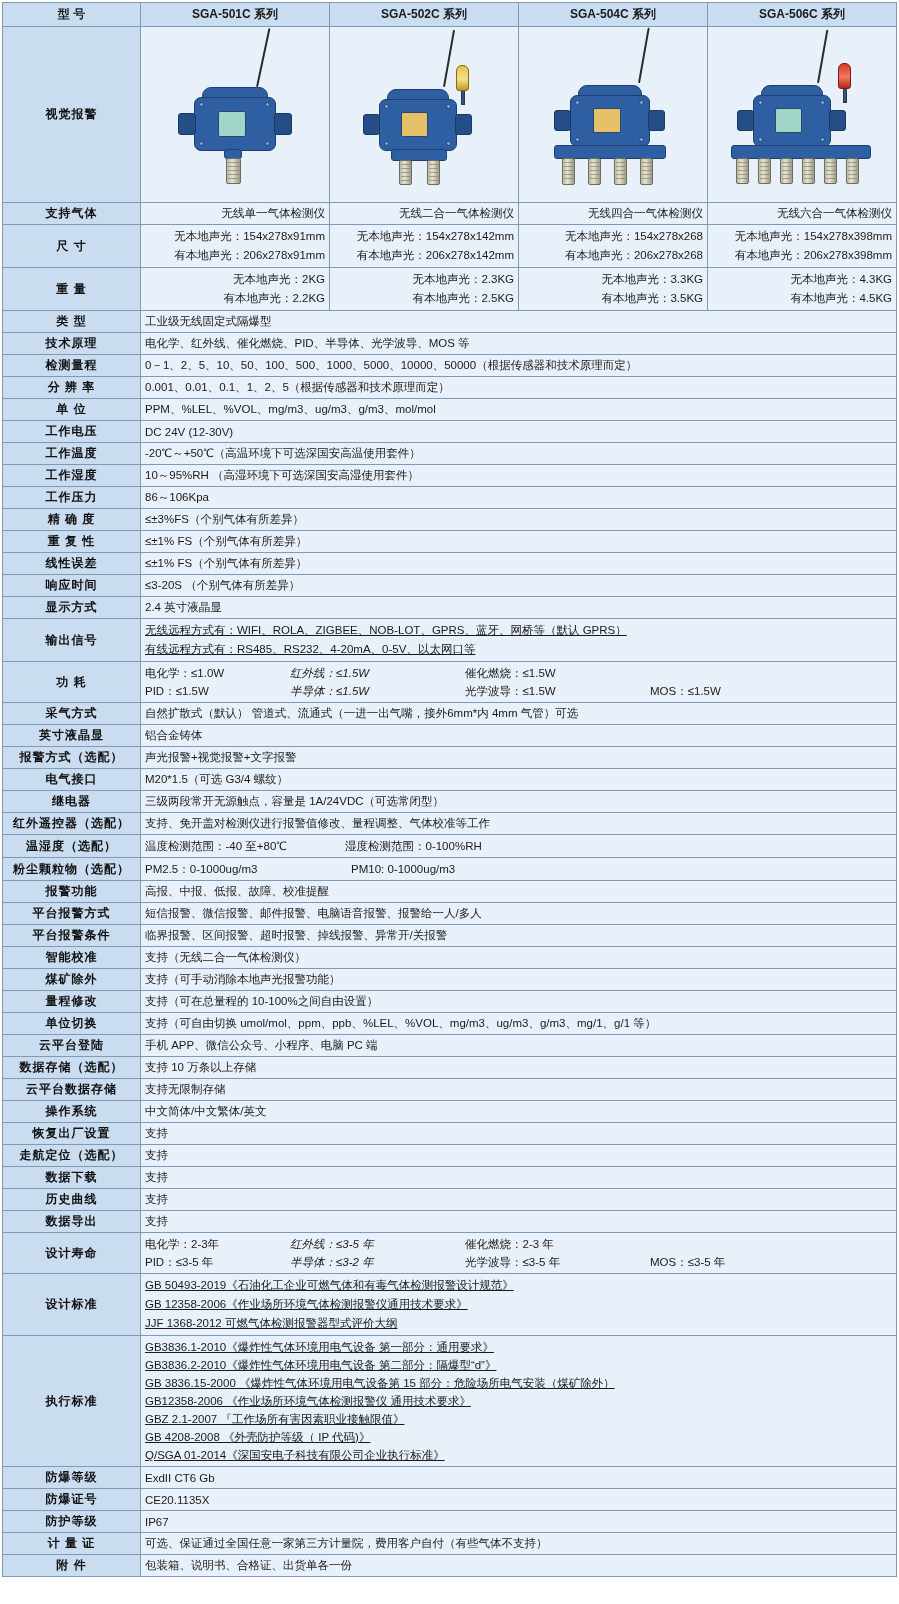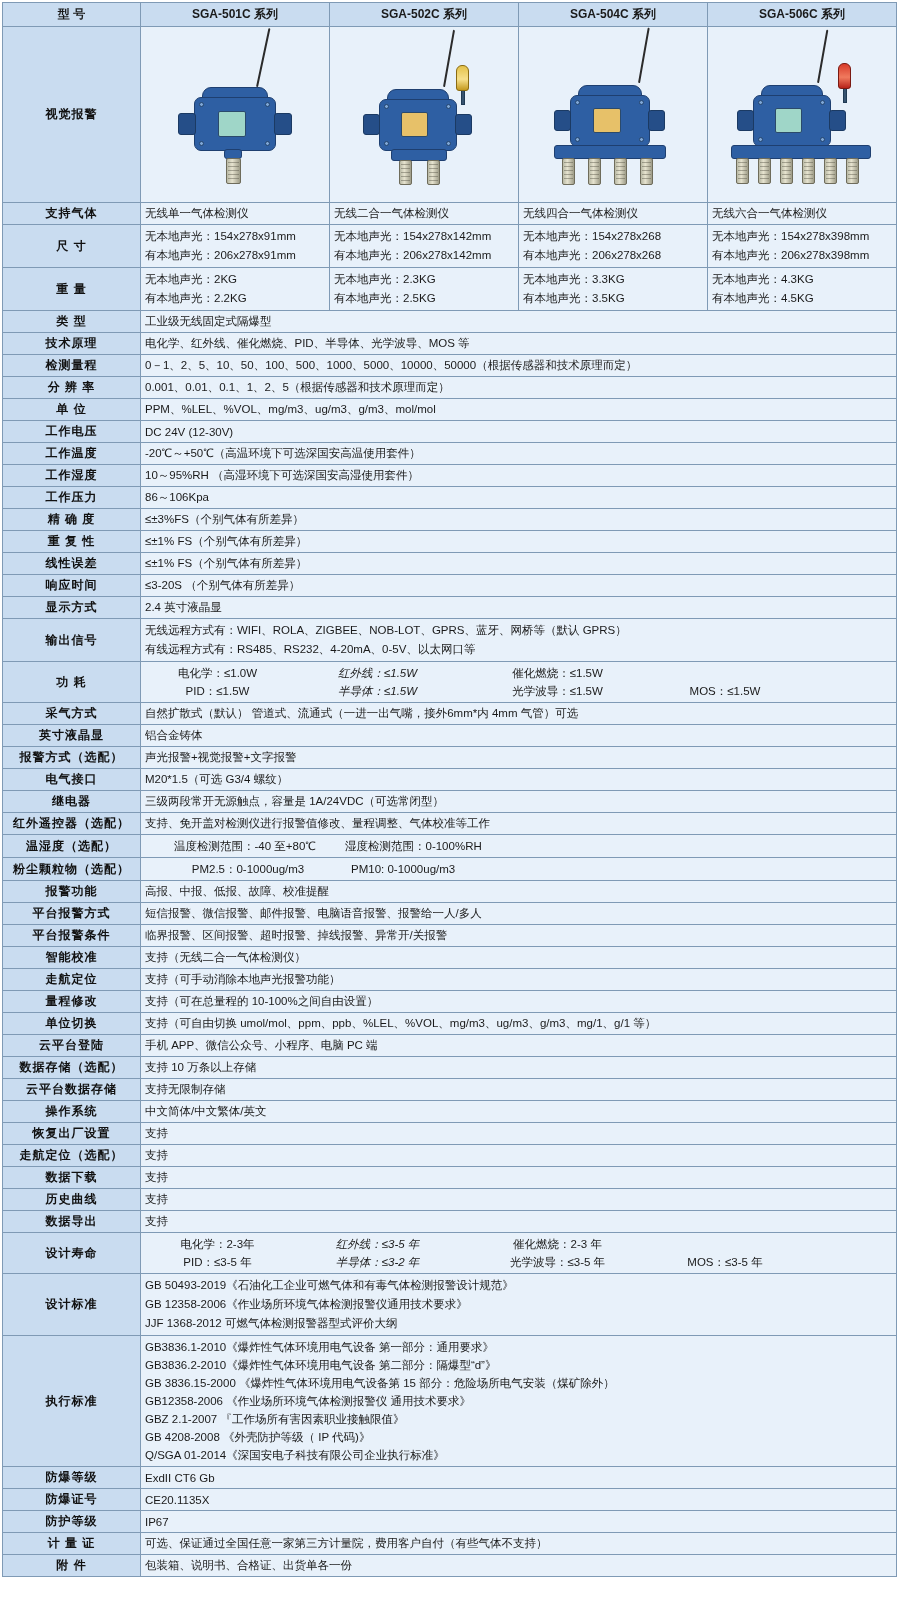--- a/index.html
+++ b/index.html
@@ -48,38 +48,38 @@
   }
   td.hdr {
     background: #c9dcf0;
     text-align: center;
     font-weight: bold;
     font-size: 12px;
     height: 24px;
   }
   td.quad {
     background: #e8f1fa;
-    text-align: left;
+    text-align: right;
     font-size: 11.5px;
   }
   td.img-cell {
     background: #e8f1fa;
     text-align: center;
     padding: 4px 0 4px 0;
     height: 176px;
   }
   .sub-two div { line-height: 19px; }
   .gridrow { line-height: 18px; display: flex; }
-  .gridrow > span { display: inline-block; text-align: center; }
+  .gridrow > span { display: inline-block; }
   .g-c1 { width: 145px; }
   .g-c2 { width: 175px; font-style: italic; }
   .g-c3 { width: 185px; }
   .g-c4 { width: 150px; }
 
-  .lines div { line-height: 19px; }
+  .lines div { line-height: 19px; text-decoration: underline; }
   .lines.tight div { line-height: 18px; }
 
   
   .device {
     position: relative;
     width: 170px;
     height: 168px;
     margin: 0 auto;
   }
   .ant {
@@ -447,21 +447,21 @@
   </tr>
   <tr>
     <td class="label">平台报警条件</td>
     <td class="val" colspan="4">临界报警、区间报警、超时报警、掉线报警、异常开/关报警</td>
   </tr>
   <tr>
     <td class="label">智能校准</td>
     <td class="val" colspan="4">支持（无线二合一气体检测仪）</td>
   </tr>
   <tr>
-    <td class="label">走航定位</td>
+    <td class="label">煤矿除外</td>
     <td class="val" colspan="4">支持（可手动消除本地声光报警功能）</td>
   </tr>
   <tr>
     <td class="label">量程修改</td>
     <td class="val" colspan="4">支持（可在总量程的 10-100%之间自由设置）</td>
   </tr>
   <tr>
     <td class="label">单位切换</td>
     <td class="val" colspan="4">支持（可自由切换 umol/mol、ppm、ppb、%LEL、%VOL、mg/m3、ug/m3、g/m3、mg/1、g/1 等）</td>
   </tr>

